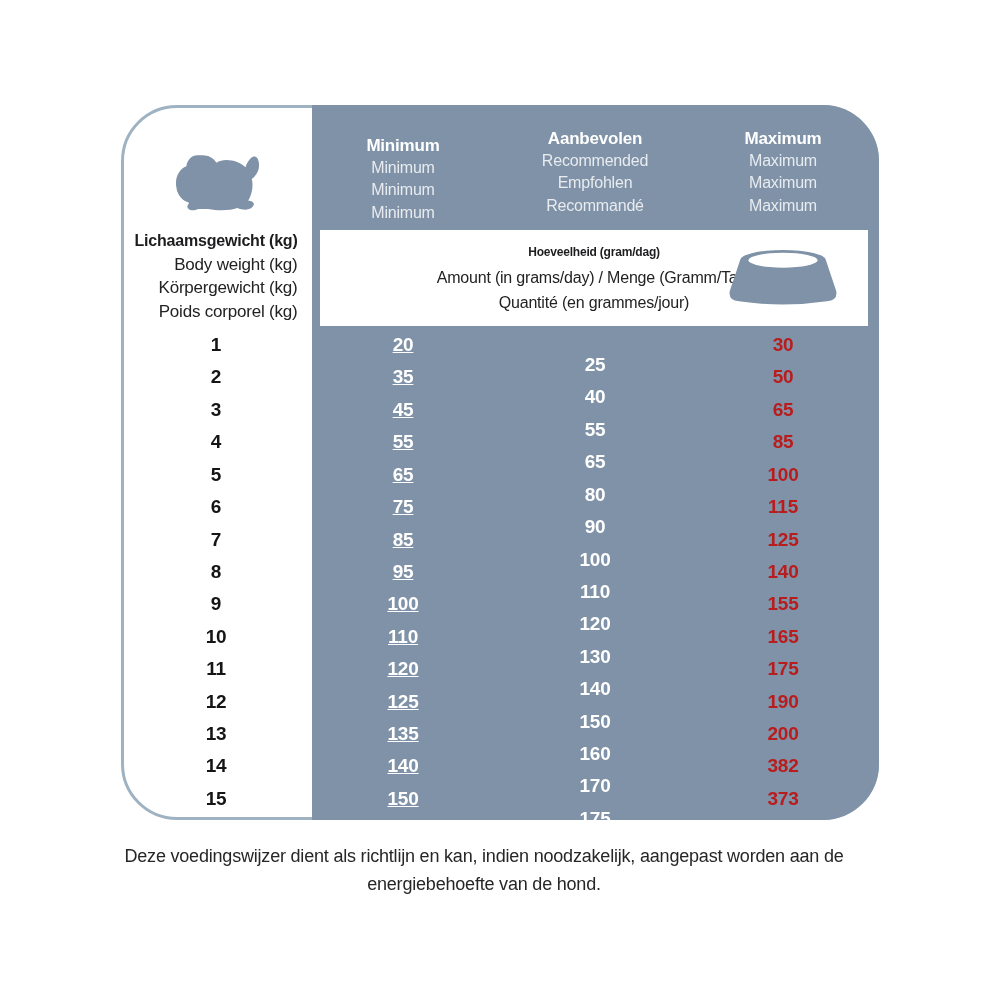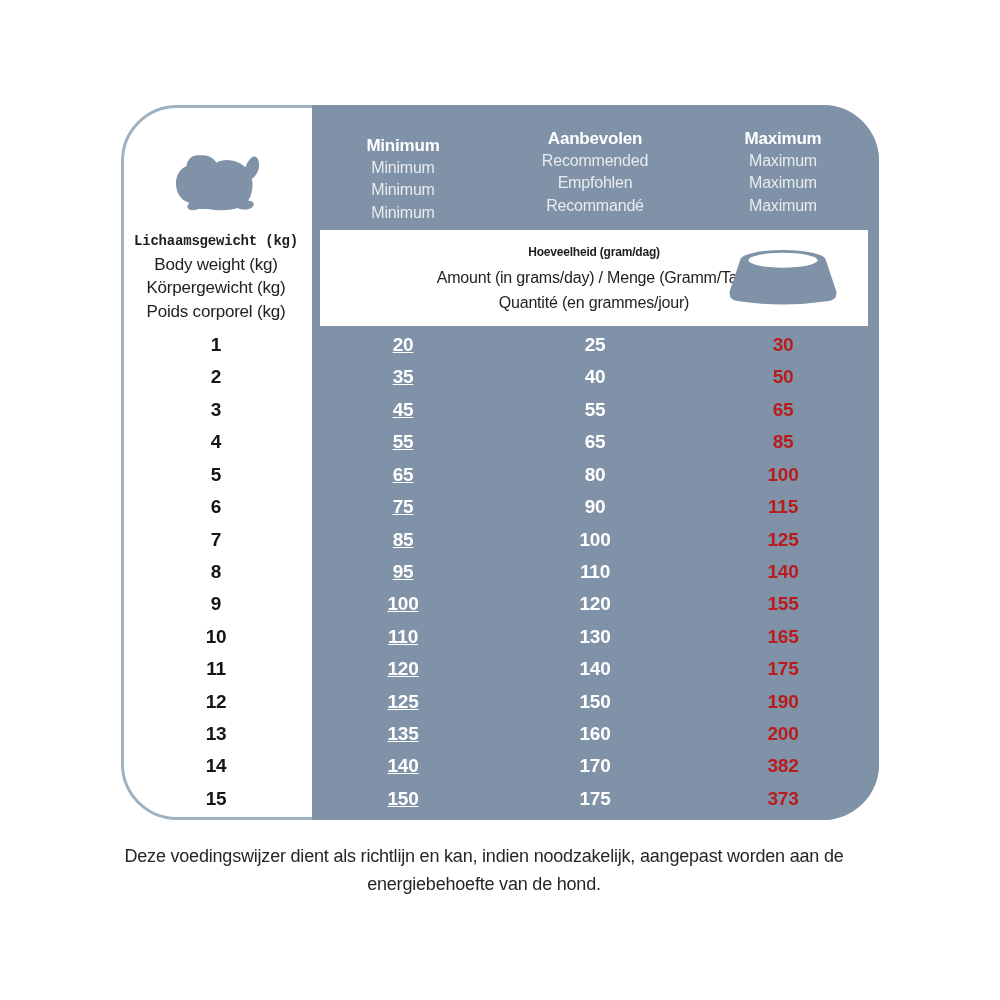--- a/index.html
+++ b/index.html
@@ -35,22 +35,22 @@
   .col-head.rec{left:595px;}
   .col-head.max{left:783px;}
   .col-title{font-weight:bold;font-size:17px;line-height:22px;color:#ffffff;}
   .col-sub{font-size:16px;line-height:22.4px;color:rgba(255,255,255,0.82);}
 
   
   .weight-head{
     position:absolute;left:216px;top:229px;transform:translateX(-50%);
     text-align:center;white-space:nowrap;color:#1D1D1F;
   }
-  .wh-title{font-weight:bold;font-size:14px;line-height:24px;font-family:Liberation Mono, monospace;}
-  .wh-sub{font-size:17px;line-height:23.4px;color:#222222;}
+  .wh-title{font-weight:bold;font-size:16px;line-height:24px;}
+  .wh-sub{font-size:17px;line-height:23.4px;color:#222222;text-align:right;}
 
   
   .banner{
     position:absolute;left:320px;top:230px;width:548px;height:96px;
     background:#ffffff;
   }
   .banner-text{
     position:absolute;left:0;right:0;top:9px;text-align:center;color:#1D1D1F;
   }
   .banner-title{font-weight:bold;font-size:12px;line-height:26px;}
@@ -59,21 +59,21 @@
 
   
   .rows{position:absolute;left:0;top:329px;width:1000px;}
   .row{position:relative;height:32.43px;line-height:32.43px;}
   .cell{
     position:absolute;transform:translateX(-50%);
     font-weight:bold;font-size:19px;white-space:nowrap;
   }
   .cell.weight{left:216px;color:#151515;}
   .cell.c-min{left:403px;color:#ffffff;text-decoration:underline;}
-  .cell.c-rec{left:595px;color:#ffffff;}
+  .cell.c-rec{left:595px;color:#ffffff;margin-top:20px;}
   .cell.c-max{left:783px;color:#b91c1c;}
 
   
   .footer{
     position:absolute;left:84px;top:843px;width:800px;
     text-align:center;font-size:18px;line-height:27.5px;color:#262626;
   }
 </style>
 </head>
 <body>

